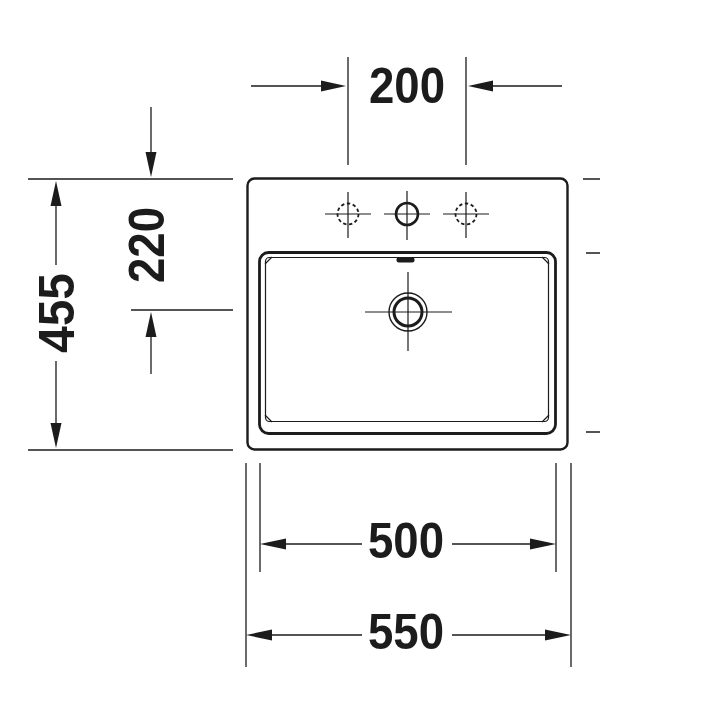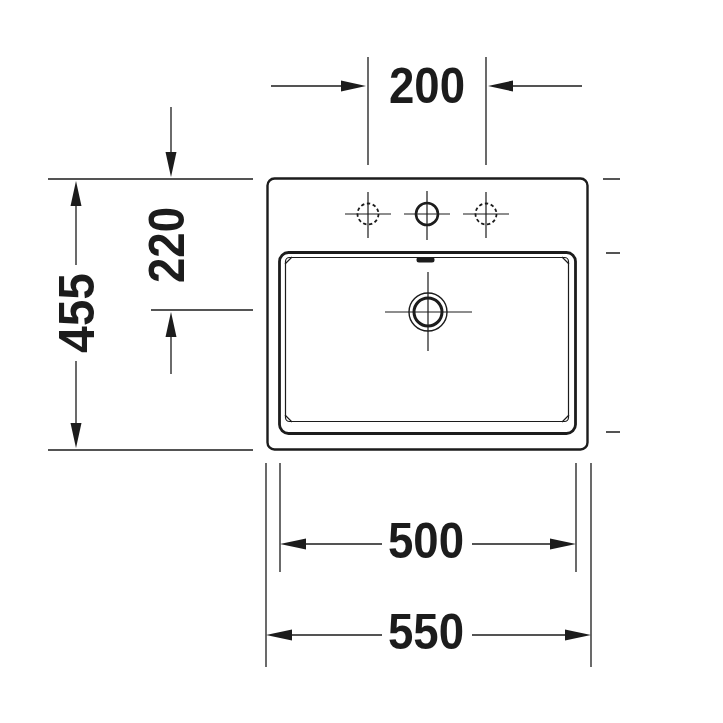--- a/index.html
+++ b/index.html
@@ -6,21 +6,20 @@
     margin: 0;
     padding: 0;
     background: #ffffff;
   }
   .stage {
     position: relative;
     width: 600px;
     height: 723px;
     background: #ffffff;
     overflow: hidden;
-    padding-left: 20px;
   }
   svg text {
     font-family: "Liberation Sans", "DejaVu Sans", sans-serif;
     font-weight: 700;
     font-size: 50px;
   }
 </style>
 </head>
 <body>
 

